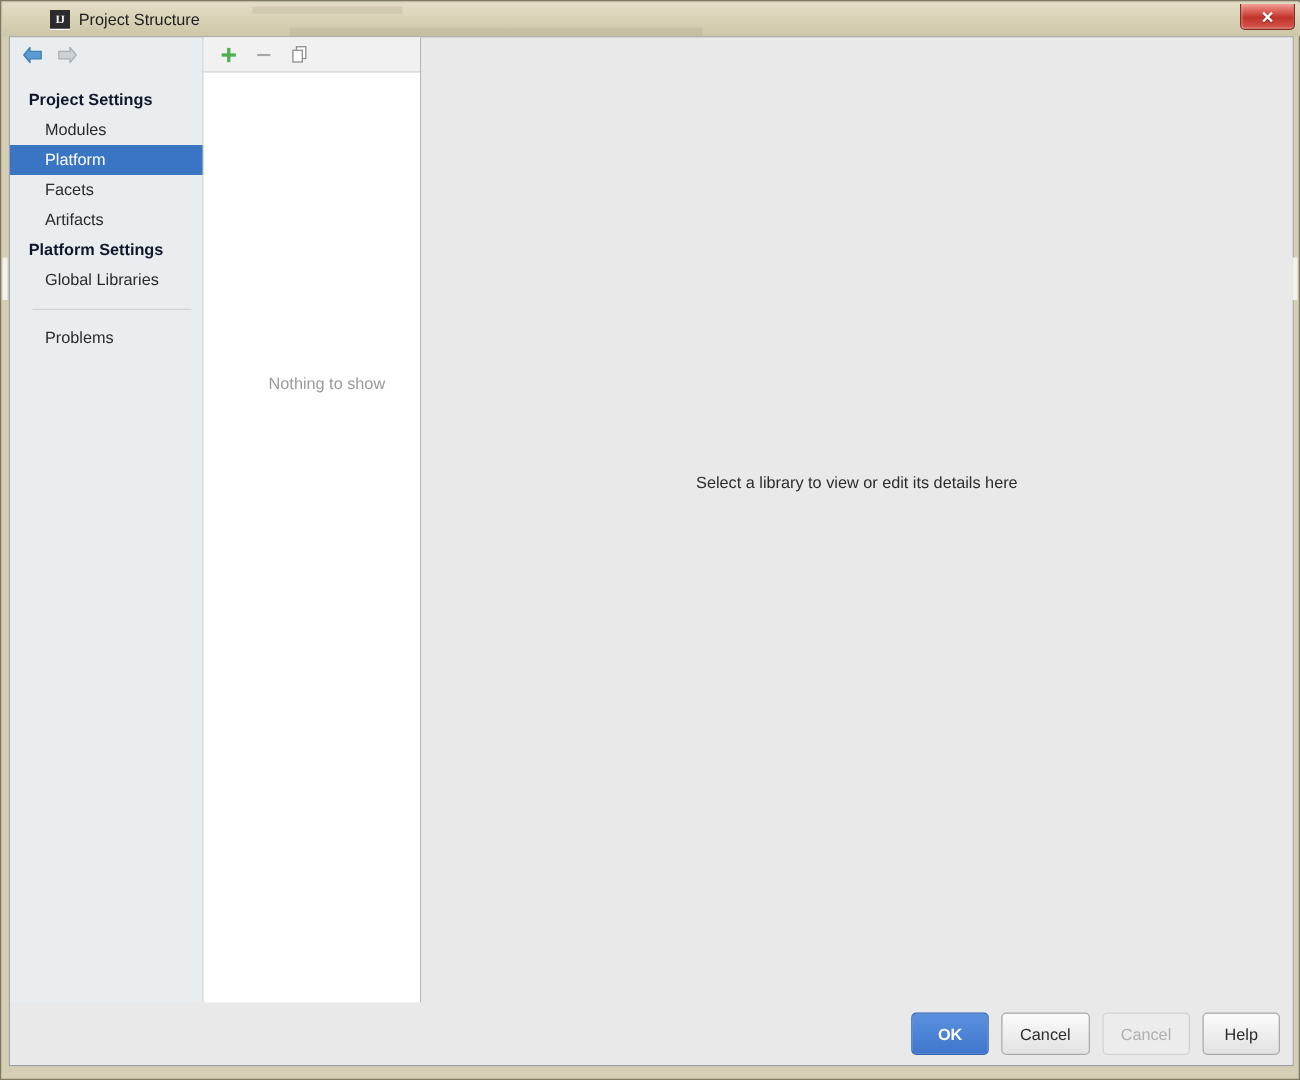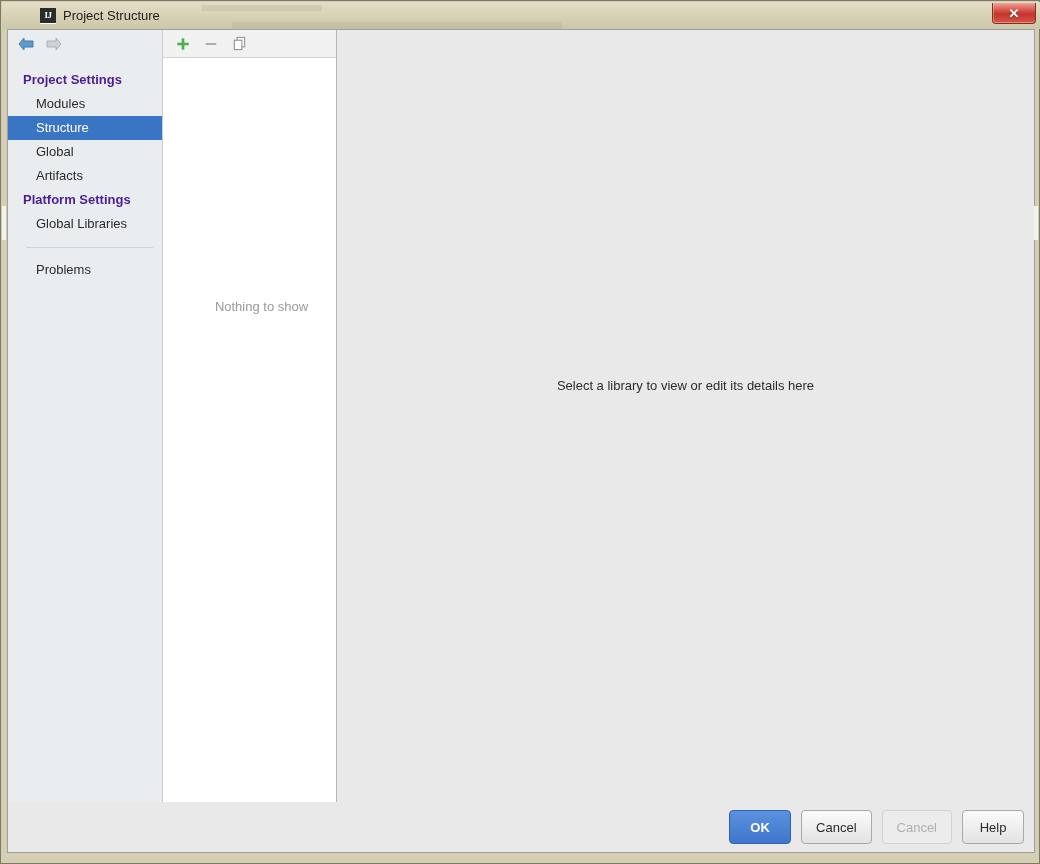--- a/index.html
+++ b/index.html
@@ -140,21 +140,21 @@
     width: 16px; height: 14px;
     cursor: pointer;
     display: block;
   }
   .tree {
     padding-top: 10px;
   }
   .group-label {
     font-size: 13px;
     font-weight: bold;
-    color: #4c1d95;
+    color: #0f172a;
     padding: 0 0 0 15px;
     height: 24px;
     line-height: 24px;
     white-space: nowrap;
   }
   .item {
     font-size: 13px;
     color: #2b2b2b;
     padding: 0 0 0 28px;
     height: 24px;
@@ -328,22 +328,22 @@
           </svg>
           <svg class="arrow" viewBox="0 0 16 14">
             <polygon points="10,1 10,4 1,4 1,10 10,10 10,13 15,7" fill="#ccd2d6" stroke="#a8b0b6" stroke-width="1" stroke-linejoin="round"></polygon>
           </svg>
         </div>
 
         <div class="tree">
 
           <div class="group-label">Project Settings</div>
           <div class="item">Modules</div>
-          <div class="item selected">Structure</div>
-          <div class="item">Global</div>
+          <div class="item selected">Platform</div>
+          <div class="item">Facets</div>
           <div class="item">Artifacts</div>
 
           <div class="group-label">Platform Settings</div>
           <div class="item">Global Libraries</div>
 
           <div class="tree-sep"></div>
 
           <div class="item">Problems</div>
         </div>
 

